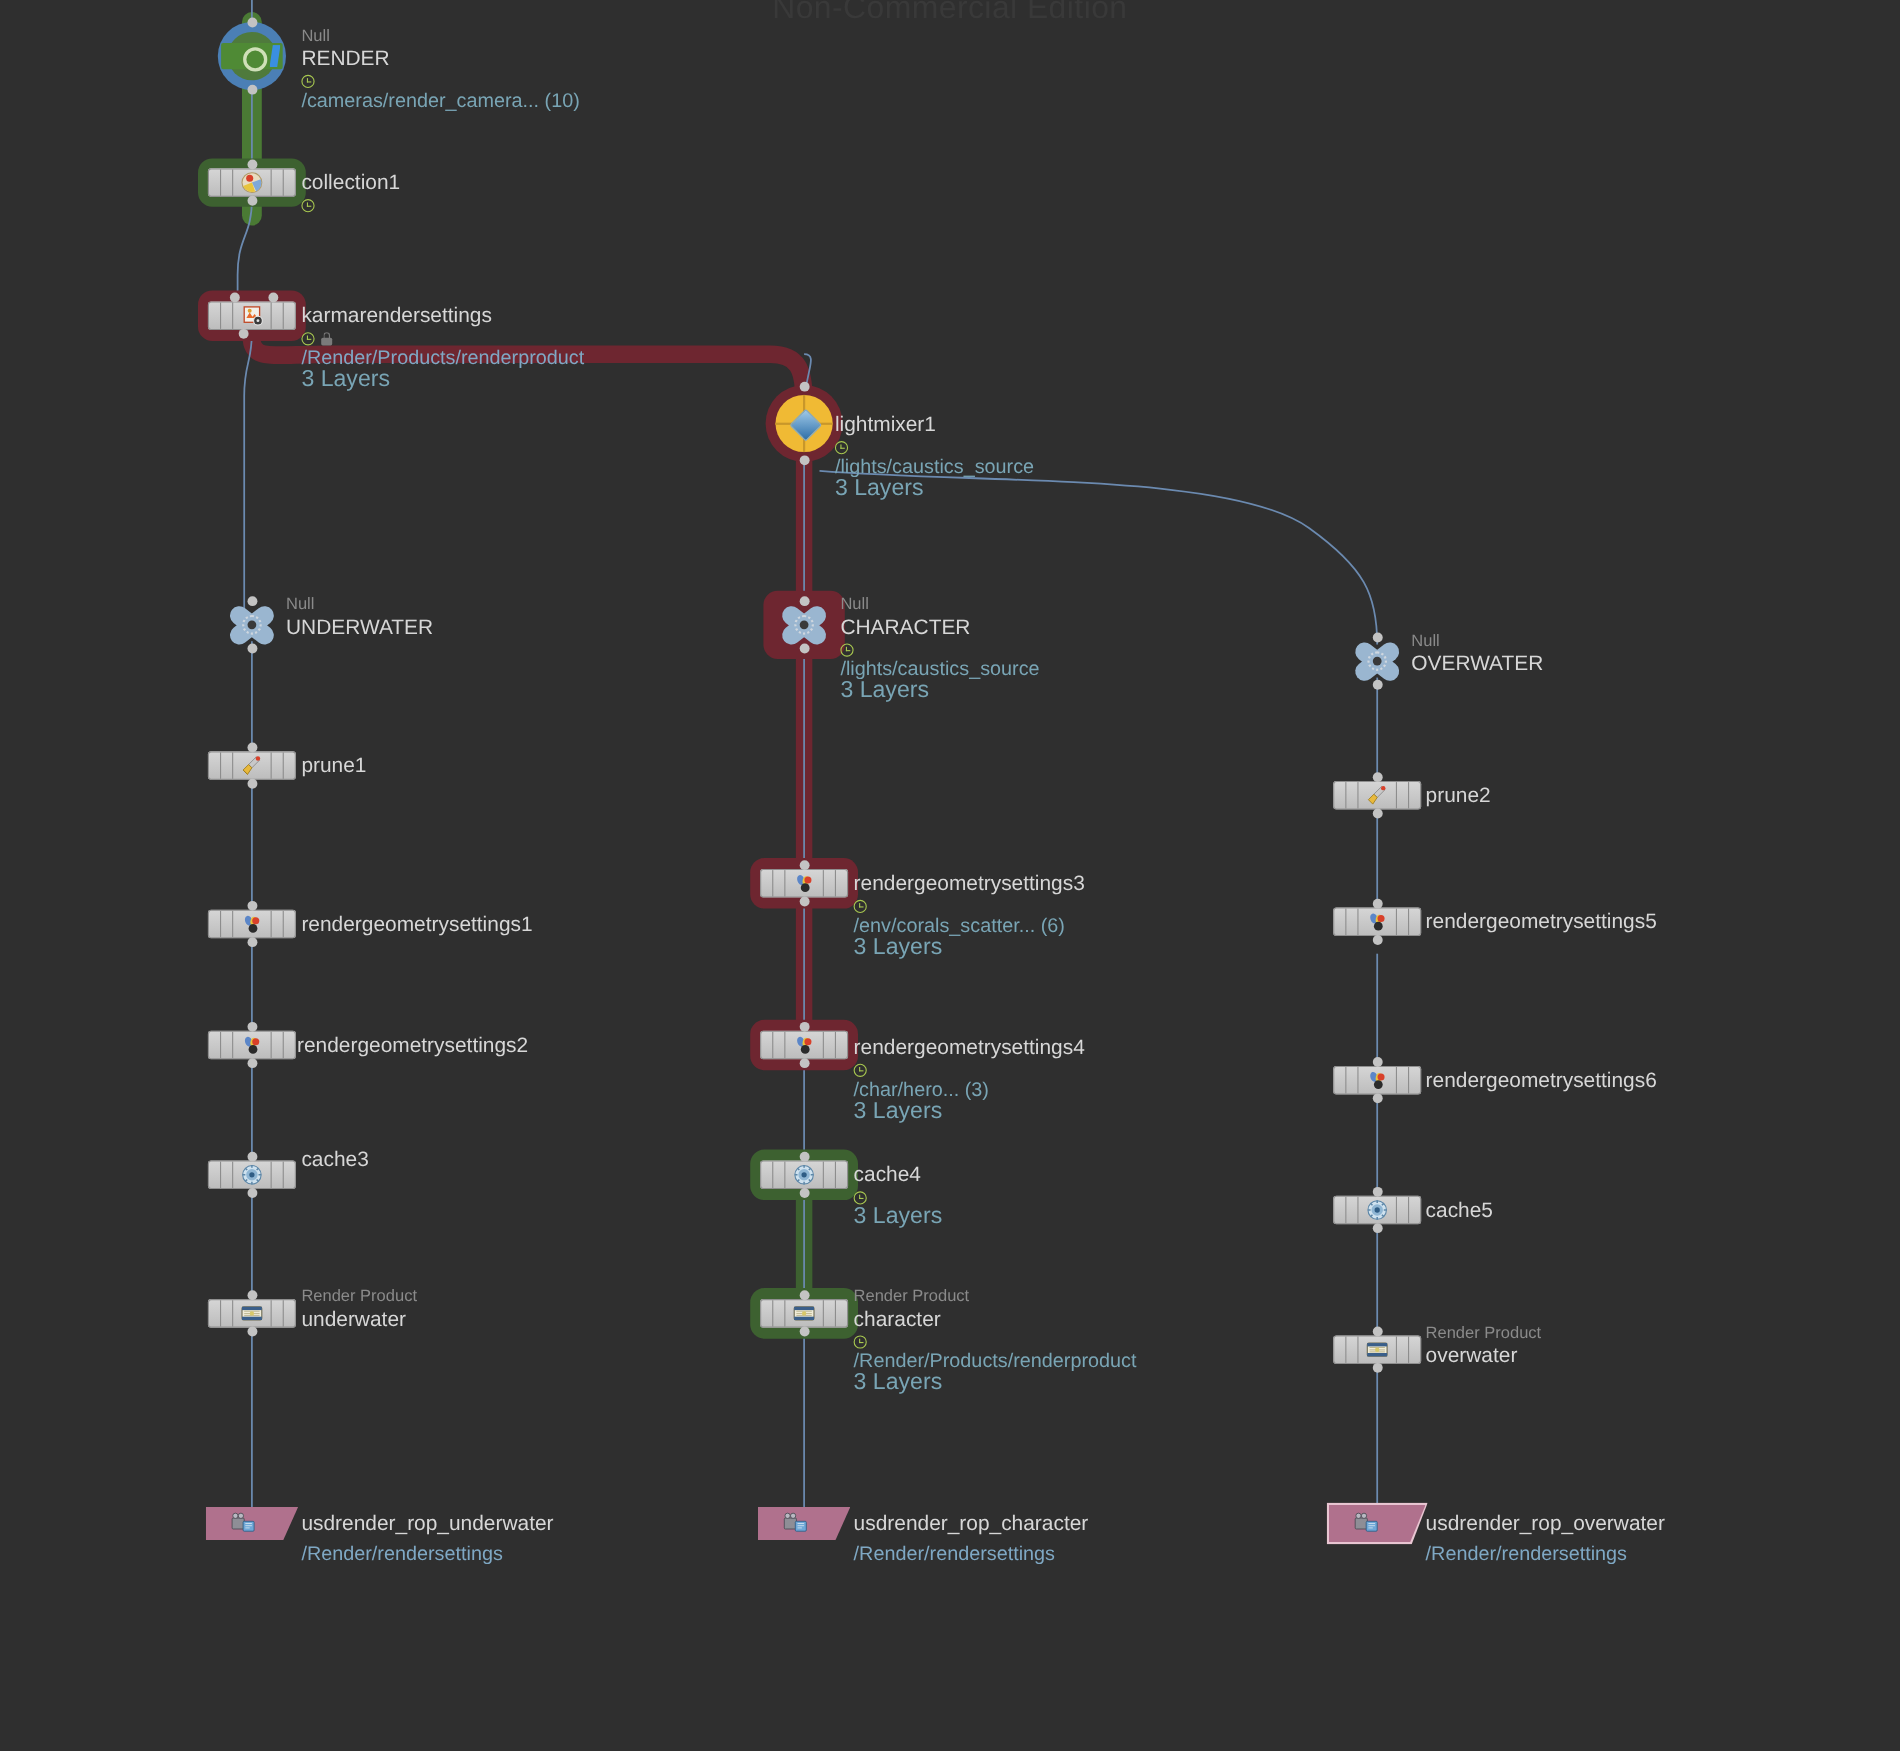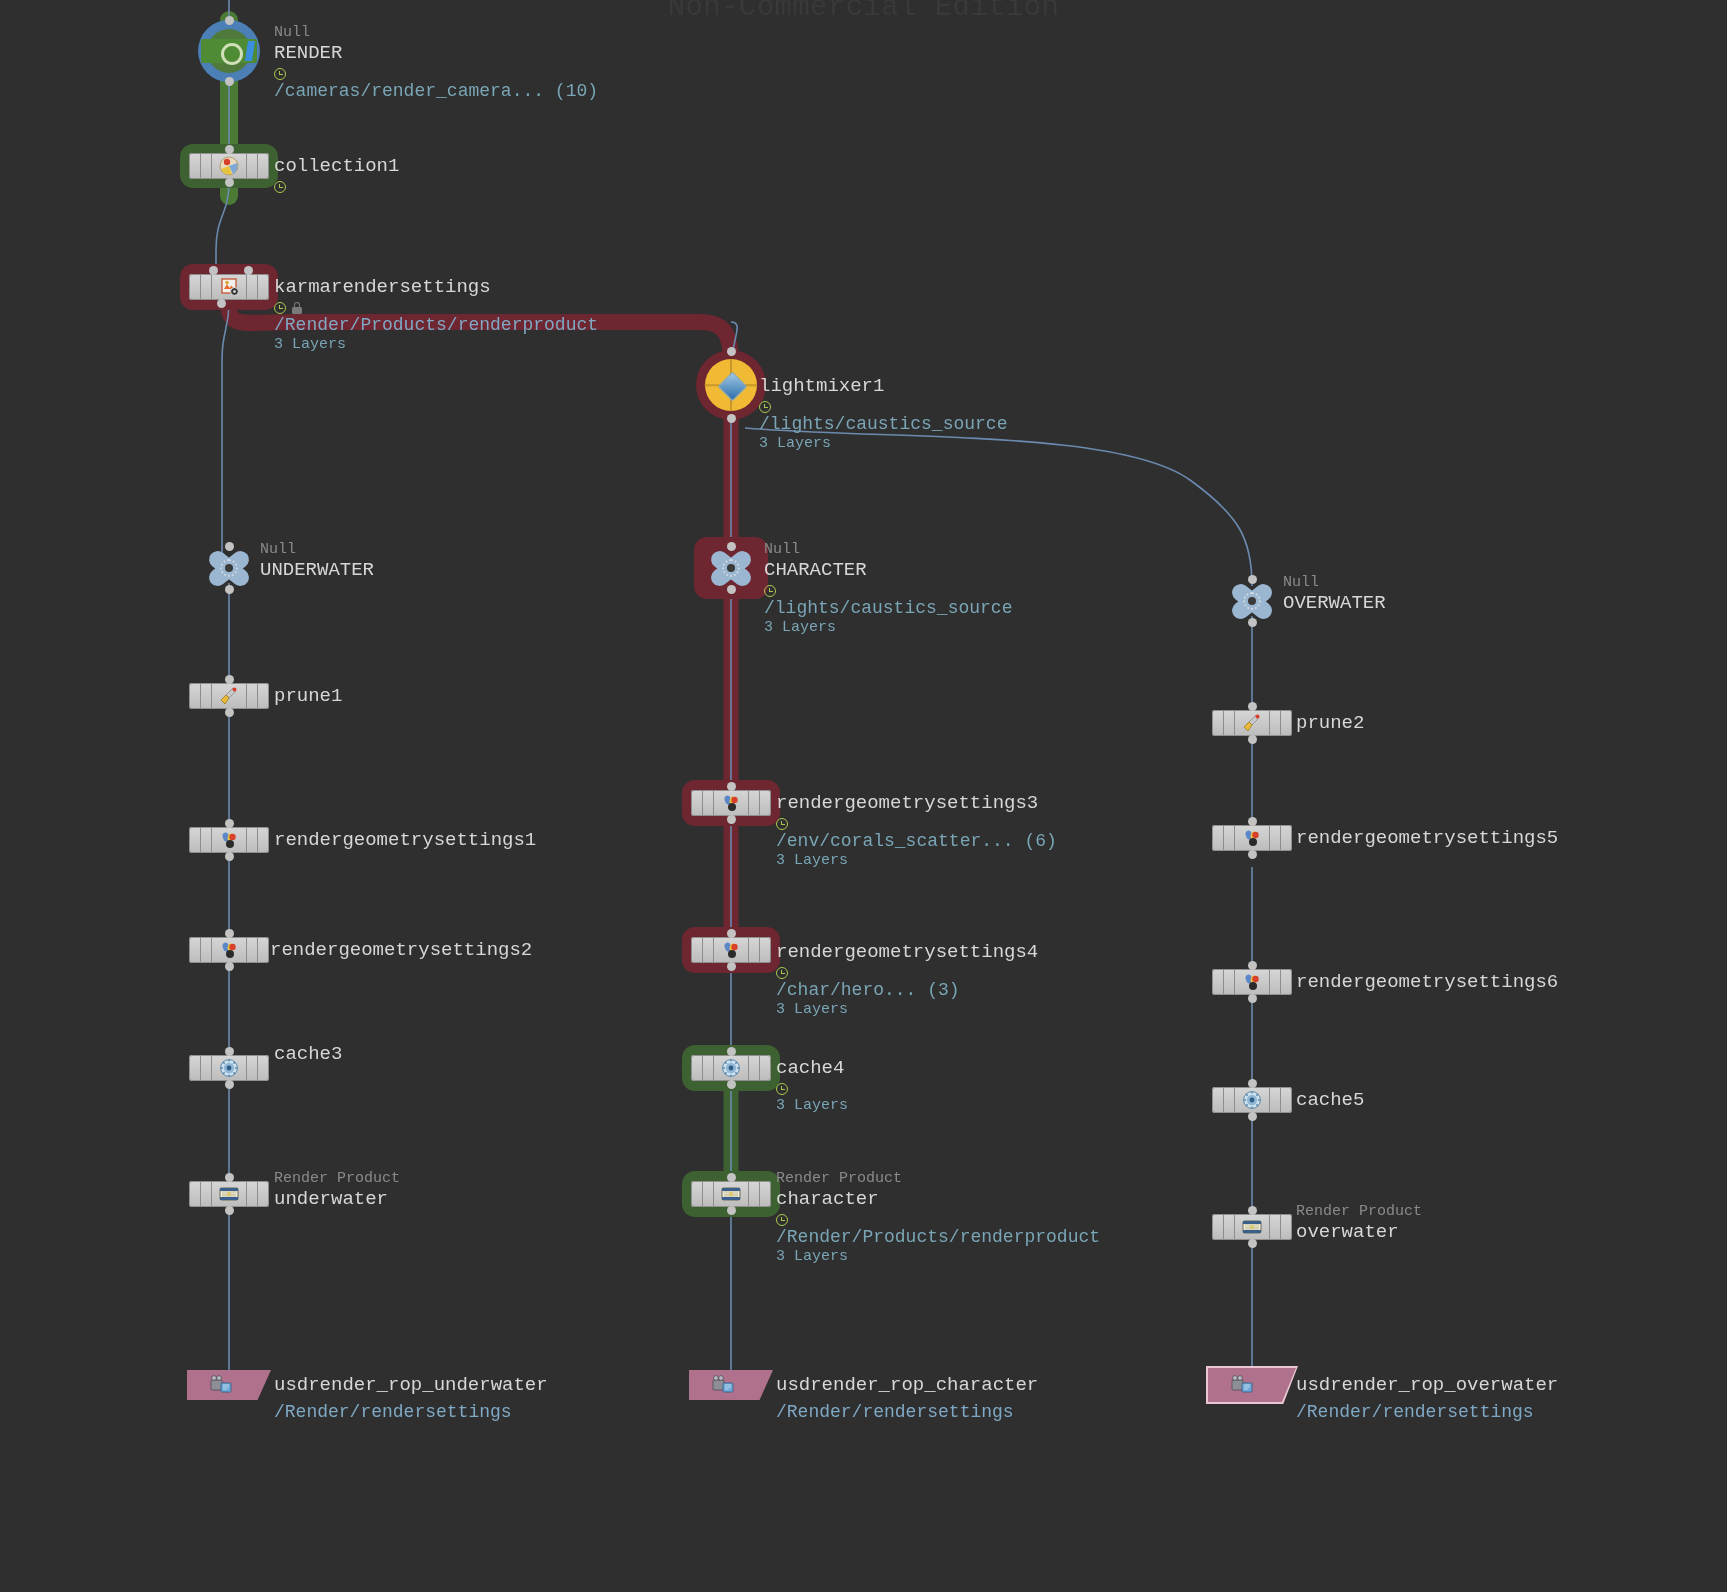--- a/index.html
+++ b/index.html
@@ -6,21 +6,21 @@
     margin: 0;
     padding: 0;
     background: #2e2e2e;
   }
   #stage {
     position: relative;
     width: 1727px;
     height: 1592px;
     background: #2f2f2f;
     overflow: hidden;
-    font-family: Liberation Mono, monospace;
+    font-family: Liberation Sans, sans-serif;
   }
   #wires {
     position: absolute;
     left: 0; top: 0;
     width: 1727px;
     height: 1592px;
     pointer-events: none;
   }
 
   .watermark {
@@ -227,21 +227,21 @@
     color: #d7d7d7;
     line-height: 23px;
   }
   .lbl-path {
     font-size: 18px;
     color: #7fa8c4;
     line-height: 20px;
   }
   .lbl-path.teal { color: #79a5b5; }
   .lbl-layers {
-    font-size: 15px;
+    font-size: 21px;
     color: #79a5b5;
     line-height: 20px;
   }
   .flagrow {
     display: flex;
     align-items: center;
     gap: 5px;
     height: 15px;
     margin-top: 1px;
   }

